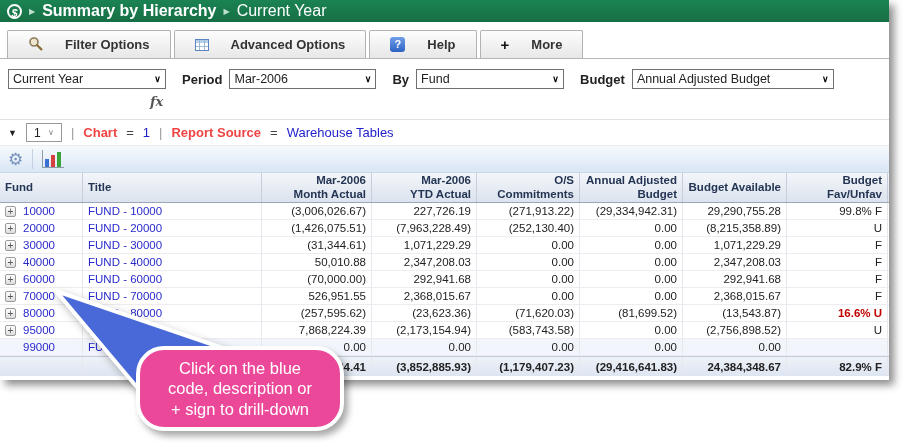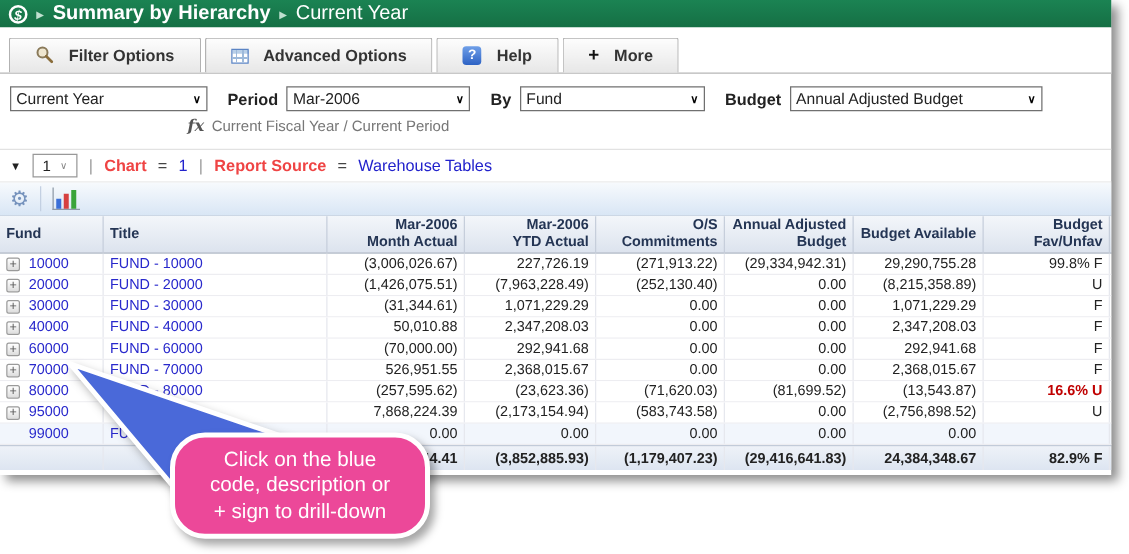--- a/index.html
+++ b/index.html
@@ -18,21 +18,21 @@
           color:#fff; font-weight:bold; font-style:italic; font-size:11px;
           line-height:14px; text-align:center; flex:0 0 auto; }
   .apptitle { color:#fff; font-weight:bold; font-size:13px; text-decoration:underline; cursor:pointer; }
   .crumb-arrow { color:#bfe0cf; font-size:8px; }
   .crumb { color:#fff; font-weight:bold; font-size:16px; }
   .crumb.current { font-weight:normal; }
 
   
   .tabstrip { height:37px; background:#fff; display:flex; align-items:flex-end;
               padding-left:7px; border-bottom:1px solid #b6b6b6; }
-  .tab { height:28px; margin-right:3px; padding:0 20px; display:flex; align-items:center; gap:12px;
+  .tab { height:28px; margin-right:3px; padding:0 20px; display:flex; align-items:center; gap:22px;
          border:1px solid #b2b2b2; border-bottom:none; border-radius:2px 2px 0 0;
          background:linear-gradient(#fdfdfd,#e7e7e7); font-weight:bold; font-size:13px;
          color:#333; cursor:pointer; }
   .tab.active { background:#fff; height:30px; margin-bottom:-1px; }
   .ticon { display:inline-block; }
   .icon-help { width:15px; height:15px; border-radius:3px;
                background:linear-gradient(#6f9fe8,#2d62c4); color:#fff; font-weight:bold;
                font-size:11px; line-height:15px; text-align:center; }
   .icon-plus { font-weight:bold; font-size:15px; color:#111; }
   .icon-doc { width:11px; height:14px; background:#fefefe; border:1px solid #9a9a9a;
@@ -46,21 +46,21 @@
     background:linear-gradient(90deg,transparent 3px,#9db9da 3px,#9db9da 4px,transparent 4px,transparent 8px,#9db9da 8px,#9db9da 9px,transparent 9px),
                linear-gradient(transparent 6px,#9db9da 6px,#9db9da 7px,transparent 7px); }
 
   
   .filters { padding:10px 8px 0 8px; display:flex; align-items:center; font-size:13px; }
   .flabel { font-weight:bold; color:#222; margin:0 7px 0 16px; }
   .sel { border:1px solid #707070; height:20px; background:#fff; display:flex; align-items:center; cursor:pointer; }
   .sel .val { flex:1; padding:0 4px; font-size:12.5px; white-space:nowrap; overflow:hidden; }
   .sel .arr { width:15px; text-align:center; font-weight:bold; font-size:9px; color:#000; }
   .w-sel1{width:158px}.w-sel2{width:147px}.w-sel3{width:148px}.w-sel4{width:202px}
-  .fxline { margin:5px 0 10px 150px; color:#777; font-size:12px; display:flex; gap:6px; }
+  .fxline { margin:5px 0 10px 150px; color:#777; font-size:12px; display:flex; align-items:center; gap:18px; }
   .fxsym { font-family:"DejaVu Serif", serif; font-style:italic; font-weight:bold; color:#555; font-size:13px; }
 
   
   .chartrow { border-top:1px solid #e2e2e2; height:26px; display:flex; align-items:center;
               padding:0 8px; font-size:13px; gap:9px; }
   .tri { font-size:9px; color:#222; cursor:pointer; }
   .minisel { border:1px solid #999; width:36px; height:19px; display:flex; align-items:center; cursor:pointer; }
   .minisel .val { flex:1; text-align:center; font-size:12px; }
   .minisel .arr { width:13px; font-size:8px; color:#888; }
   .pipe { color:#999; }
@@ -167,21 +167,20 @@
       <span class="arr">∨</span>
     </div>
     <span class="flabel">Budget</span>
     <div class="sel w-sel4">
       <span class="val">Annual Adjusted Budget</span>
       <span class="arr">∨</span>
     </div>
   </div>
   <div class="fxline">
     <span class="fxsym">fx</span>
-    <span>Current Fiscal Year / Current Period</span>
   </div>
 
   <div class="chartrow">
     <span class="tri">▼</span>
     <div class="minisel">
       <span class="val">1</span>
       <span class="arr">∨</span>
     </div>
     <span class="pipe">|</span>
     <span class="blbl">Chart</span>

